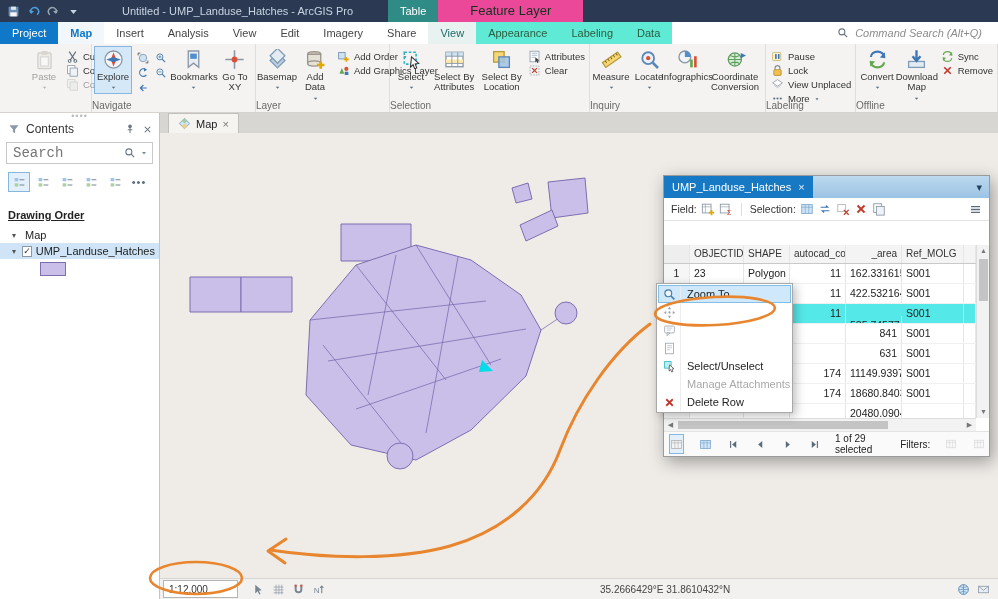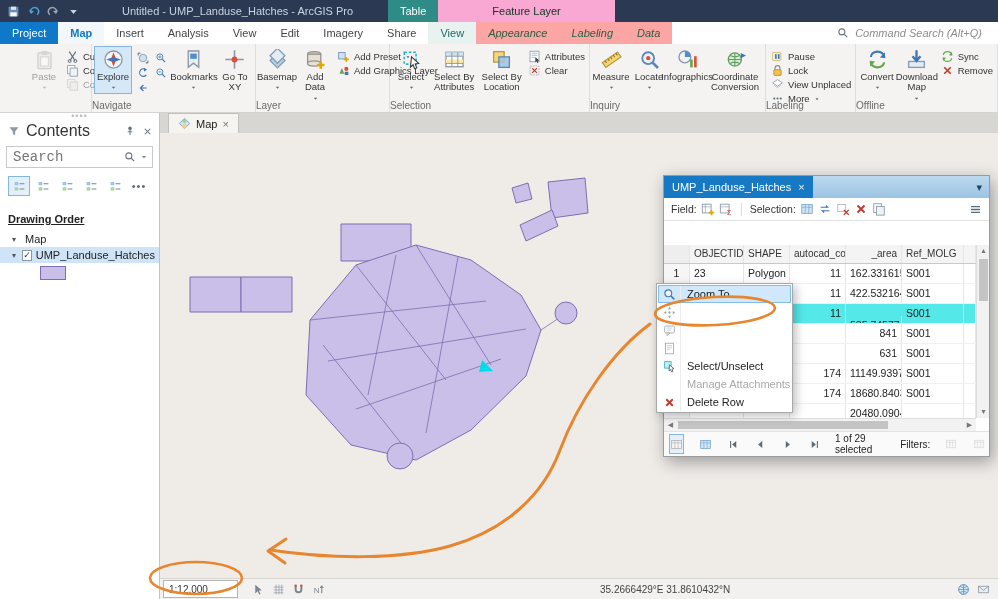--- a/index.html
+++ b/index.html
@@ -6,51 +6,51 @@
   #app{position:relative;width:998px;height:599px;overflow:hidden;background:#efece8;
        font-family:"Liberation Sans",sans-serif;font-size:11px;color:#222;}
   .icw{display:inline-flex;align-items:center;justify-content:center;line-height:0;}
 
   
   #titlebar{position:absolute;left:0;top:0;width:998px;height:22px;background:#2b3a52;display:flex;align-items:center;z-index:5;}
   #qat{display:flex;align-items:center;gap:7px;padding-left:7px;}
   #tb-title{color:#c9d4e2;font-size:11px;margin-left:42px;white-space:nowrap;}
   #ctx-groups{position:absolute;left:388px;top:0;height:22px;display:flex;}
   .ctx-table-label{background:#2e8b85;color:#fff;padding:0 12px;line-height:22px;font-size:11px;}
-  .ctx-feature-label{background:#f9a8d4;color:#10331f;padding:0 54px;line-height:22px;font-size:11px;}
+  .ctx-feature-label{background:#ec4899;color:#10331f;padding:0 32px;line-height:22px;font-size:13px;}
 
   
   #tabrow{position:absolute;left:0;top:22px;width:998px;height:22px;background:#fff;border-bottom:1px solid #e6e6e6;display:flex;z-index:5;}
   #rtabs{display:flex;}
   .rtab{padding:0 12px;line-height:22px;font-size:11px;color:#444;white-space:nowrap;}
   .rtab.project{background:#0f78c8;color:#fff;}
   .rtab.active{color:#0f78c8;background:#f2f7fb;font-weight:bold;}
   .rtab.ctx-table{color:#1e6b66;background:#e7f2f1;}
-  .rtab.ctx-feature{color:#2c5c3f;background:#fca5a5;font-style:italic;}
+  .rtab.ctx-feature{color:#2c5c3f;background:#5eead4;}
   #cmd-search{margin-left:auto;display:flex;align-items:center;gap:6px;color:#8d8d8d;font-style:italic;padding-right:16px;font-size:11px;}
 
   
   #ribbon{position:absolute;left:0;top:44px;width:998px;height:69px;background:#f4f3f2;border-bottom:1px solid #d5d2cf;display:flex;z-index:5;box-sizing:border-box;}
   .rgroup{position:relative;border-right:1px solid #e0deda;box-sizing:border-box;height:100%;flex:none;}
   .rgroup-content{display:flex;align-items:flex-start;padding:2px 1px 0 2px;height:52px;}
   .rgroup-label{position:absolute;bottom:1px;left:0;right:0;font-size:10px;color:#6a6a6a;}
   .btn-large{display:flex;flex-direction:column;align-items:center;min-width:32px;max-width:58px;padding:2px 2px;font-size:9.5px;color:#333;text-align:center;line-height:1.08;gap:2px;border:1px solid transparent;}
   .btn-large.active{background:#d5e8f8;border-color:#84b6e0;}
   .btn-large.disabled{opacity:.45;margin-left:23px;}
   .small-col{display:flex;flex-direction:column;gap:1px;padding-top:4px;}
   .btn-small{display:flex;align-items:center;gap:4px;font-size:9.5px;color:#333;padding:0 3px;white-space:nowrap;height:13px;}
   .btn-small.disabled{opacity:.45;}
   .tools-grid{display:grid;grid-template-columns:16px 16px;gap:2px;padding:5px 3px 0 3px;}
   .tool-cell{width:15px;height:13px;display:flex;align-items:center;justify-content:center;}
 
   
   #contents{position:absolute;left:0;top:113px;width:160px;height:486px;background:#fff;border-right:1px solid #c6c4c1;box-sizing:border-box;z-index:4;}
   .pane-grip{text-align:center;color:#bbb;font-size:9px;height:6px;line-height:6px;letter-spacing:1px;}
   .pane-header{display:flex;align-items:center;padding:3px 6px 1px 8px;}
-  .pane-title{font-size:16px;color:#333;flex:1;}
+  .pane-title{font-size:12px;color:#333;flex:1;}
   .search-row{display:flex;align-items:center;margin:5px 6px 2px 6px;border:1px solid #c9c9c9;background:#fff;height:20px;padding:0 4px;gap:4px;}
   .search-row input{border:none;outline:none;flex:1;min-width:20px;font-size:14px;color:#333;font-family:Liberation Mono, monospace;}
   .ct-toolbar{display:flex;align-items:center;gap:2px;padding:6px 4px 5px 8px;}
   .ct-tool{width:20px;height:18px;display:flex;align-items:center;justify-content:center;border:1px solid transparent;}
   .ct-tool.active{border-color:#84b6e0;background:#e3f0fb;}
   .do-label{font-weight:bold;font-size:11px;padding:12px 8px 6px 8px;color:#222;text-decoration:underline;}
   .tree-row{display:flex;align-items:center;gap:4px;padding:2px 4px 2px 12px;font-size:11px;color:#222;}
   .tree-row.selected{background:#cfe5f7;}
   .tree-caret{font-size:8px;color:#555;width:9px;}
   .checkbox{width:11px;height:11px;border:1px solid #8a97a5;background:#fff;display:inline-flex;align-items:center;justify-content:center;font-size:9px;color:#333;box-sizing:border-box;}
@@ -338,21 +338,21 @@
             </span>
           </div>
           <div class="small-col">
             <div class="btn-small">
               <span class="icw ">
                 <svg width="13" height="13" viewBox="0 0 16 16" xmlns="http://www.w3.org/2000/svg">
                   <rect x="2" y="3" width="8" height="8" fill="#cfe2f0" stroke="#6f8faf"></rect>
                   <path d="M11.5 8.5 L11.5 14.5 M8.5 11.5 L14.5 11.5" stroke="#e0a800" stroke-width="2"></path>
                 </svg>
               </span>
-              <span>Add Preset</span>
+              <span>Add Order</span>
               <span class="icw " style="color: rgb(90, 107, 122);">
                 <svg width="6" height="6" viewBox="0 0 16 16" xmlns="http://www.w3.org/2000/svg">
                   <path d="M4 6 L12 6 L8 11 Z" fill="currentColor"></path>
                 </svg>
               </span>
             </div>
             <div class="btn-small">
               <span class="icw ">
                 <svg width="13" height="13" viewBox="0 0 16 16" xmlns="http://www.w3.org/2000/svg">
                   <path d="M3 12 L6 5 L9 12 Z" fill="#63a84f"></path>

